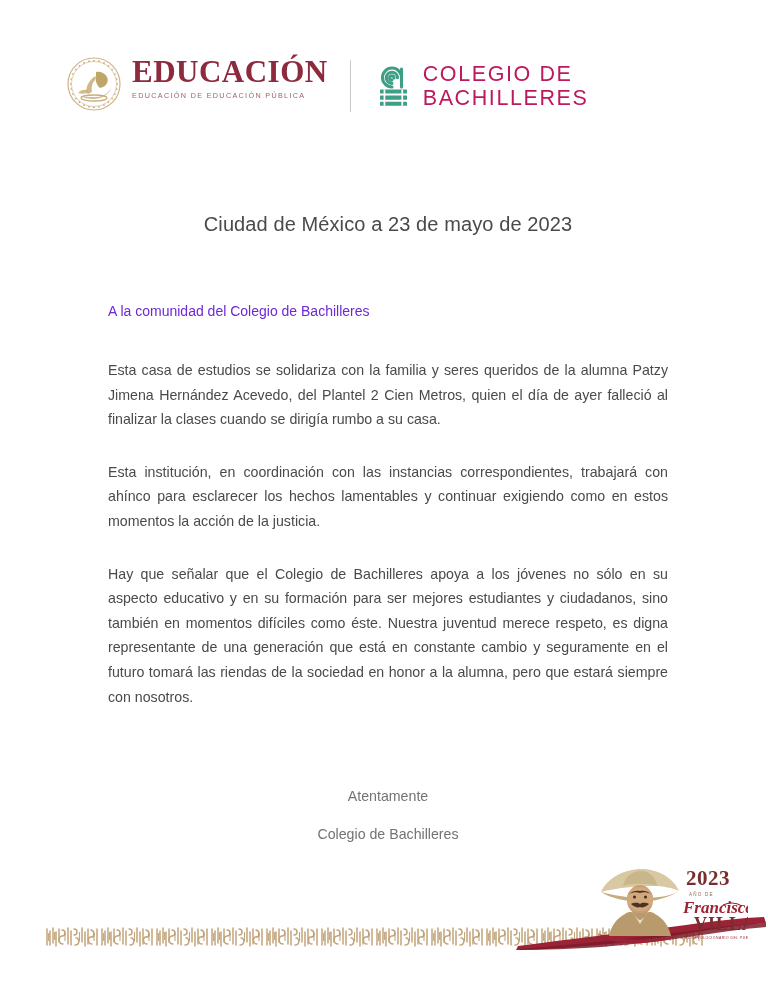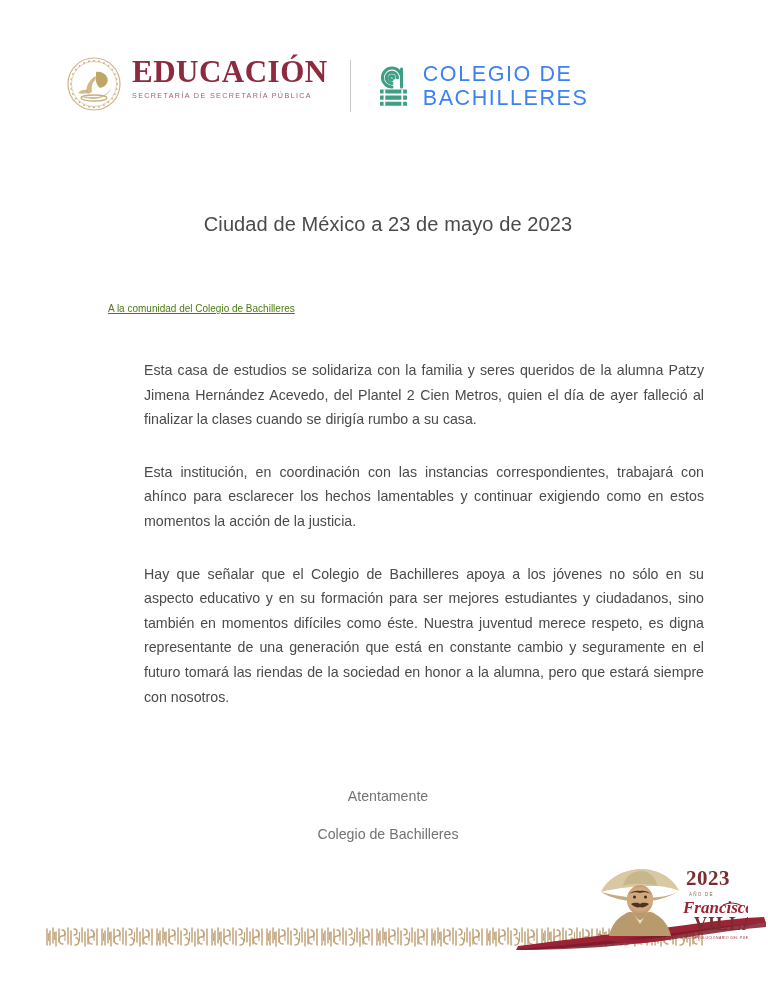--- a/index.html
+++ b/index.html
@@ -82,51 +82,49 @@
   .cobach-words {
     margin-left: 8px;
     display: flex;
     flex-direction: column;
     justify-content: center;
   }
   .cobach-line {
     font-family: "Liberation Sans", sans-serif;
     font-size: 21.5px;
     letter-spacing: 1.6px;
-    color: #3b82f6;
+    color: #be185d;
     line-height: 1.12;
     white-space: nowrap;
   }
 
   
   .date-line {
     position: absolute;
     top: 213px;
     left: 108px;
     width: 560px;
     text-align: center;
     font-size: 20px;
     color: #4a4a4a;
     letter-spacing: 0.1px;
   }
   .salutation {
     position: absolute;
     top: 303px;
     left: 108px;
     width: 560px;
-    font-size: 10px;
-    color: #4d7c0f;
-    text-decoration: underline;
+    font-size: 14px;
+    color: #6d28d9;
   }
   .paragraphs {
     position: absolute;
     top: 358px;
     left: 108px;
     width: 560px;
-    margin-left: 36px;
   }
   .paragraphs p {
     margin: 0 0 28px 0;
     font-size: 14.2px;
     line-height: 24.6px;
     text-align: justify;
     text-justify: inter-word;
     color: #4a4a4a;
   }
   .closing {
@@ -219,21 +217,21 @@
         </g>
         <path d="M30 16 C34 15 39 17 41 21 C43 25 41 29 37 31 L34 32 L32 30 C30 27 29 23 30 20 Z" fill="#b5954f" opacity="0.85"></path>
         <path d="M30 20 C27 21 24 24 22 28 C20 32 20 36 22 38 L26 36 C25 32 26 27 29 24 Z" fill="#c9ab74" opacity="0.85"></path>
         <path d="M22 34 C18 33 14 34 12 37 C15 38 19 38 22 37 Z" fill="#caa96f" opacity="0.8"></path>
         <path d="M14 40 C20 43 28 44 34 42 C40 40 44 36 45 32 C42 38 36 41 30 41 C24 41 18 41 14 40 Z" fill="#bfa068" opacity="0.7"></path>
         <ellipse cx="28" cy="42" rx="13" ry="3" fill="none" stroke="#c9ae7d" stroke-width="1.3"></ellipse>
       </svg>
     </div>
     <div class="sep-words">
       <div class="sep-title">EDUCACIÓN</div>
-      <div class="sep-sub">SECRETARÍA DE SECRETARÍA PÚBLICA</div>
+      <div class="sep-sub">EDUCACIÓN DE EDUCACIÓN PÚBLICA</div>
     </div>
   </div>
 
   <div class="divider"></div>
 
   <div class="cobach-block">
     <div class="cobach-mark">
       <svg viewBox="0 0 44 50" width="44" height="50" aria-hidden="true">
         <g fill="none" stroke="#3f9e86" stroke-width="3.1" stroke-linecap="round">
           <path d="M30.5 16.5 a9.5 9.5 0 1 0 -9.5 9.5"></path>

